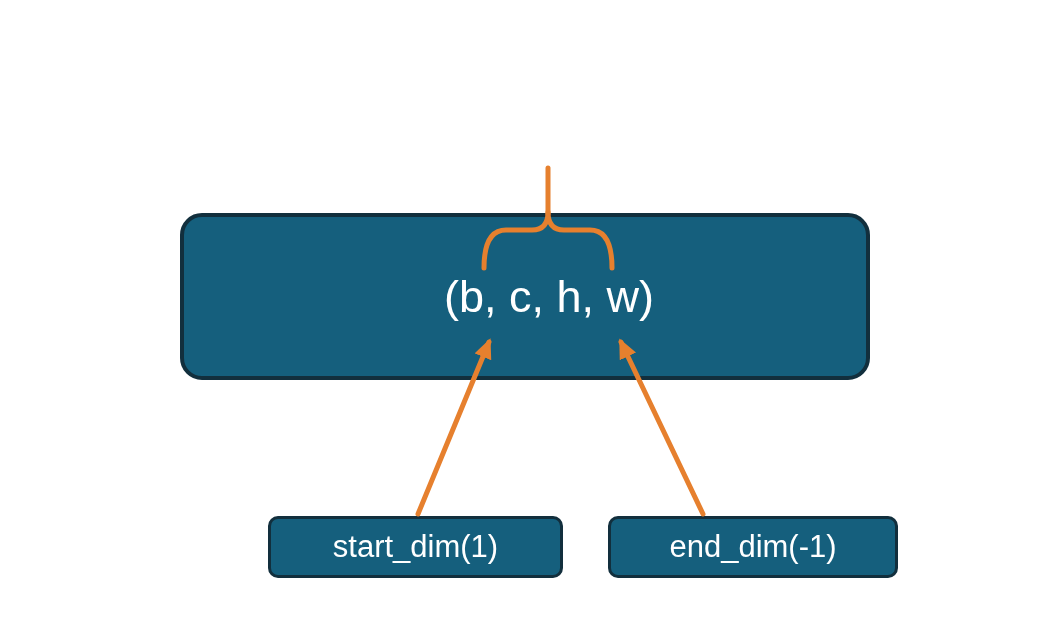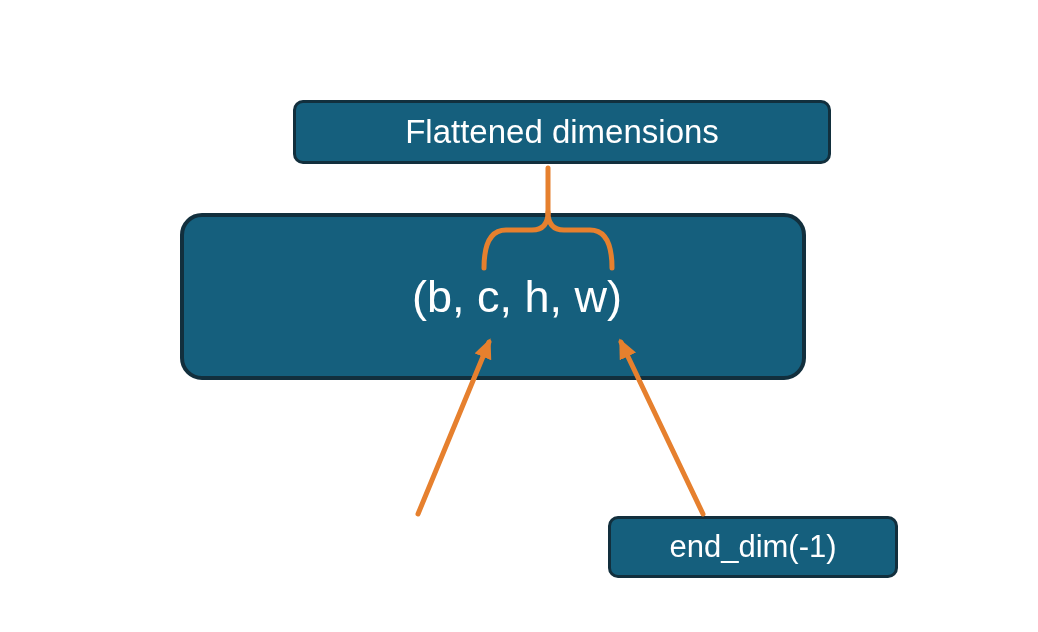--- a/index.html
+++ b/index.html
@@ -33,21 +33,21 @@
     left: 293px;
     top: 100px;
     width: 538px;
     height: 64px;
     border-radius: 10px;
     font-size: 33px;
   }
   .tensor-box {
     left: 180px;
     top: 213px;
-    width: 626px;
+    width: 690px;
     height: 167px;
     border-radius: 22px;
     border-width: 4px;
     font-size: 45px;
     padding-left: 48px;
   }
   .start-dim-box {
     left: 268px;
     top: 516px;
     width: 295px;
@@ -78,28 +78,28 @@
   }
   .accent-fill {
     fill: var(--accent, #E6802E);
   }
 </style>
 </head>
 <body>
 
 <div class="canvas">
 
-  <div class="node title-box">
-    <span>Flattened dimensions</span>
-  </div>
 
   <div class="node tensor-box">
     <span>(b, c, h, w)</span>
   </div>
 
+  <div class="node start-dim-box">
+    <span>start_dim(1)</span>
+  </div>
 
   <div class="node end-dim-box">
     <span>end_dim(-1)</span>
   </div>
 
   <svg class="connector-layer" width="1038" height="632" viewBox="0 0 1038 632">
     <defs>
       <marker id="arrowhead" markerWidth="22" markerHeight="20" refX="16" refY="9" orient="auto" markerUnits="userSpaceOnUse">
         <path class="accent-fill" d="M0,0 L20,9 L0,18 Z"></path>
       </marker>

